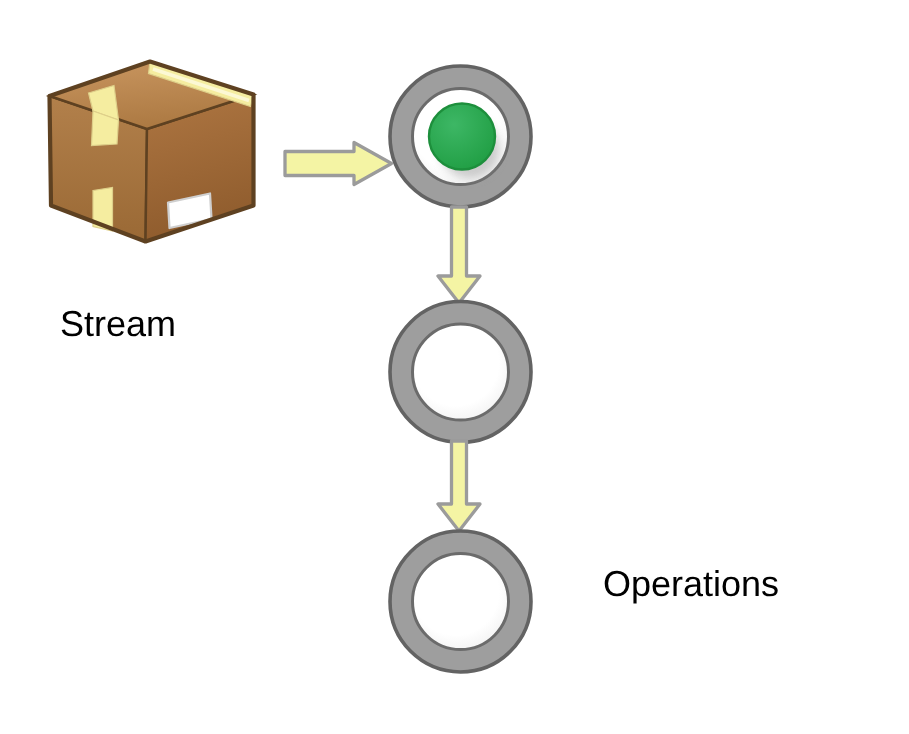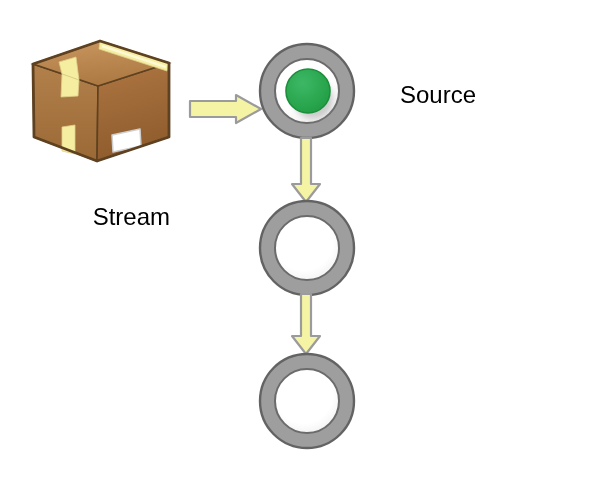--- a/index.html
+++ b/index.html
@@ -11,21 +11,21 @@
     font-family:"Liberation Sans", sans-serif;
   }
   .stage svg{position:absolute;left:0;top:0;}
   .label{
     position:absolute;
     font-size:24px;
     line-height:28px;
     color:#000;
     white-space:normal;
   }
-  .stream-label{left:40px;top:203px;width:130px;text-align:right;}
+  .stream-label{left:40px;top:203px;width:130px;text-align:left;}
   .source-label{left:400px;top:81px;}
   .transforming-label{left:401px;top:231px;width:165px;}
   .operations-label{left:402px;top:376px;}
 </style>
 </head>
 <body>
 
 <div class="stage">
 
   <svg width="606" height="489" viewBox="0 0 606 489">
@@ -97,16 +97,16 @@
     </g>
 
     <g>
       <circle cx="307" cy="401" r="47" stroke="#636363" stroke-width="2.4" fill="#9e9e9e"></circle>
       <circle cx="307" cy="401" r="32" fill="url(#whiteGrad)" stroke="#6b6b6b" stroke-width="2"></circle>
     </g>
   </svg>
 
   <div class="label stream-label">Stream</div>
 
-  <div class="label source-label">Source</div>
 
 
+  <div class="label operations-label">Operations</div>
 </div>
 
 </body></html>

